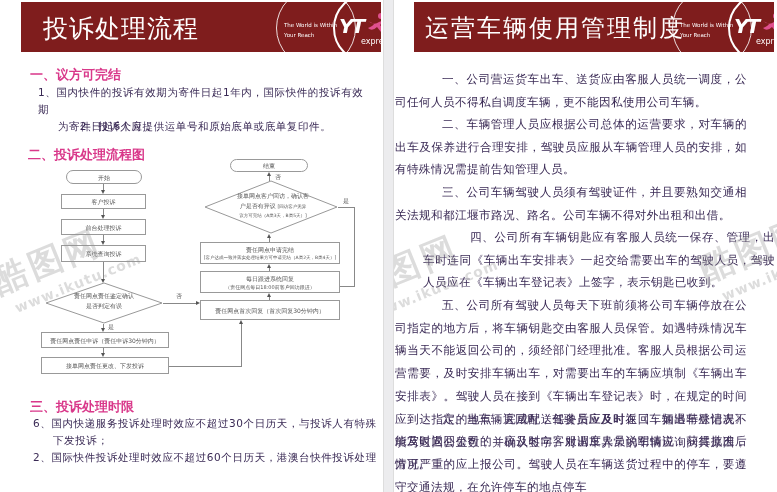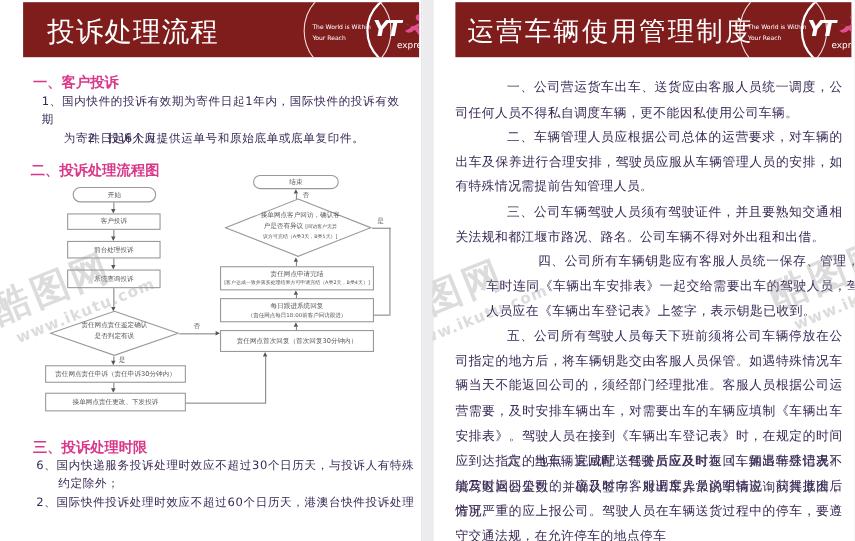--- a/index.html
+++ b/index.html
@@ -39,21 +39,21 @@
   .fc-line { position: absolute; background: #888; }
   .arrow-d { position: absolute; width: 0; height: 0; border-left: 2.5px solid transparent; border-right: 2.5px solid transparent; border-top: 4px solid #555; }
   .arrow-u { position: absolute; width: 0; height: 0; border-left: 2.5px solid transparent; border-right: 2.5px solid transparent; border-bottom: 4px solid #555; }
   .arrow-r { position: absolute; width: 0; height: 0; border-top: 2.5px solid transparent; border-bottom: 2.5px solid transparent; border-left: 4px solid #555; }
   .arrow-l { position: absolute; width: 0; height: 0; border-top: 2.5px solid transparent; border-bottom: 2.5px solid transparent; border-right: 4px solid #555; }
   .fc-label { position: absolute; font-size: 6px; color: #555; }
   .diamond { position: absolute; }
   .diamond-text { position: absolute; font-size: 6px; color: #555; text-align: center; line-height: 10px; }
 
   
-  .para { position: absolute; left: 21px; width: 352px; color: #3a2a55; font-size: 11.6px; line-height: 22.7px; letter-spacing: 0.4px; text-align: justify; }
+  .para { position: absolute; left: 2px; width: 352px; color: #3a2a55; font-size: 11.6px; line-height: 22.7px; letter-spacing: 0.4px; text-align: justify; }
 
   .watermark { position: absolute; color: rgba(150,150,150,0.33); font-weight: bold; pointer-events: none; white-space: nowrap; transform: rotate(-22deg); transform-origin: left top; }
   .watermark .big { font-size: 34px; display: block; letter-spacing: 4px; }
   .watermark .small { font-size: 14px; display: block; letter-spacing: 1px; margin-left: 10px; }
   .edge { position: absolute; top: 0; bottom: 0; width: 1px; background: #ddd; }
 </style>
 </head>
 <body>
 
 <div class="panel left">
@@ -68,21 +68,21 @@
     <div class="logo">
       <span class="yt">YT</span>
       <svg class="mark" viewBox="0 0 24 24">
         <circle cx="15" cy="4" r="3" fill="#e0508f"></circle>
         <path d="M2 9 Q8 14 13 10 L20 7 L14 13 L22 22 L15 20 L11 15 Q6 20 2 16 Q7 14 8 12 Z" fill="#e0508f"></path>
       </svg>
       <span class="express">express</span>
     </div>
   </div>
 
-  <div class="section-title" style="left:30px; top:66px;">一、客户投诉</div>
+  <div class="section-title" style="left:30px; top:66px;">一、议方可完结</div>
   <div class="item" style="left:38px; top:84px; width:335px;">
     <span>1、国内快件的投诉有效期为寄件日起1年内，国际快件的投诉有效期</span>
     <span class="cont">为寄件日起6个月；</span>
   </div>
   <div class="item" style="left:38px; top:118px; width:335px;text-align:center;">
     <span>2、投诉人应提供运单号和原始底单或底单复印件。</span>
   </div>
 
   <div class="section-title" style="left:28px; top:146px;">二、投诉处理流程图</div>
 
@@ -151,21 +151,21 @@
     <div class="arrow-u" style="left:267px; top:293px;"></div>
     <div class="fc-line" style="left:269px; top:297px; width:1px; height:3px;"></div>
     <div class="fc" style="left:200px; top:300px; width:140px; height:20px;">责任网点首次回复（首次回复30分钟内）</div>
     <div class="arrow-u" style="left:239px; top:320px;"></div>
     <div class="fc-line" style="left:241px; top:324px; width:1px; height:43px;"></div>
   </div>
 
   <div class="section-title" style="left:30px; top:398px;">三、投诉处理时限</div>
   <div class="item" style="left:33px; top:415px; width:345px;">
     <span>6、国内快递服务投诉处理时效应不超过30个日历天，与投诉人有特殊</span>
-    <span class="cont">约定除外；</span>
+    <span class="cont">下发投诉；</span>
   </div>
   <div class="item" style="left:33px; top:449px; width:345px;">
     <span>2、国际快件投诉处理时效应不超过60个日历天，港澳台快件投诉处理</span>
   </div>
 
   <div class="watermark" style="left:-14px; top:262px;">
     <span class="big">酷图网</span>
     <span class="small">www.ikutu.com</span>
   </div>
   <div class="edge" style="right:0;"></div>

